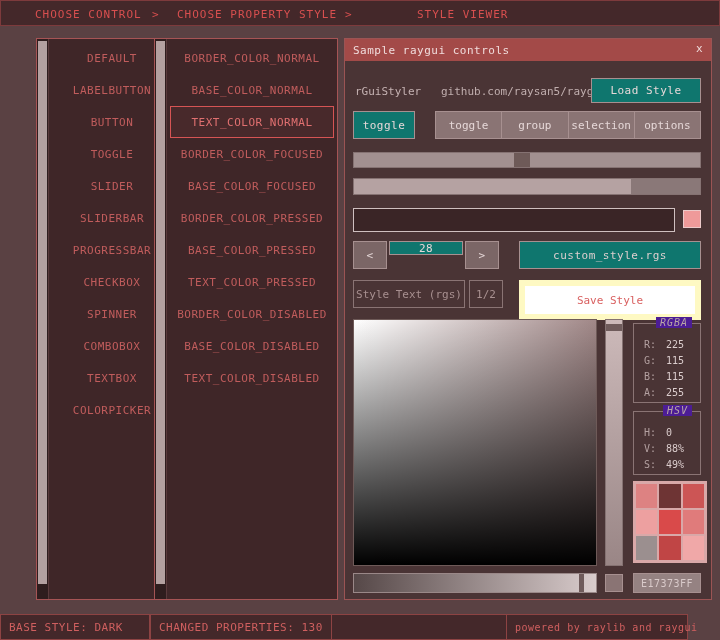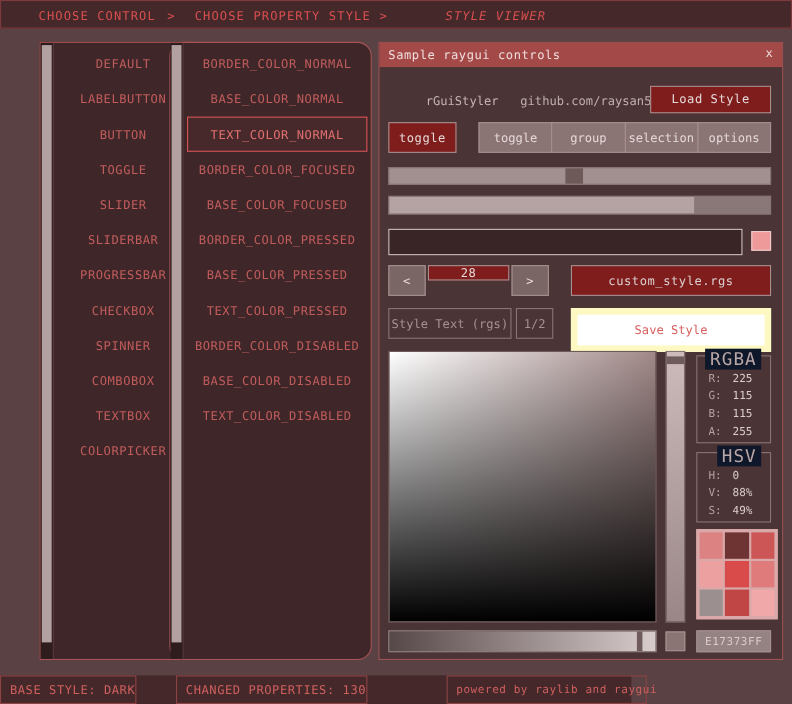--- a/index.html
+++ b/index.html
@@ -17,29 +17,29 @@
   .topbar {
     position: absolute; left: 0; top: 0; width: 720px; height: 26px;
     background: #44282a; border: 1px solid #7d3a3c;
     color: #d84f4f; letter-spacing: 1px;
   }
   .topbar span { position: absolute; top: 7px; }
   .tb-1 { left: 34px; }
   .tb-sep1 { left: 151px; }
   .tb-2 { left: 176px; }
   .tb-sep2 { left: 344px; }
-  .tb-3 { left: 404px; font-style: italic; }
+  .tb-3 { left: 416px; }
 
   
   .list-panel {
     position: absolute; top: 38px; height: 562px;
     background: #3f2628; border: 1px solid #a65455;
   }
   .panel-controls { left: 8px; width: 140px; margin-left: 28px; }
-  .panel-props { left: 154px; width: 184px; border-radius: 13px; }
+  .panel-props { left: 154px; width: 184px; }
   .scrollbar {
     position: absolute; left: 0; top: 0; bottom: 0; width: 12px;
     background: #2f1d1e; border-right: 1px solid #5a3a3c;
   }
   .scroll-handle {
     position: absolute; left: 1px; top: 2px; width: 9px; height: 97%;
     background: #b3a0a0;
   }
   .list-items { position: absolute; left: 15px; right: 3px; top: 3px; }
   .list-item {
@@ -57,26 +57,26 @@
     background: #4a3435; border: 1px solid #9b5454;
   }
   .titlebar {
     position: absolute; left: 0; top: 0; right: 0; height: 22px;
     background: #a34a48; color: #f0dcdc; display: flex; align-items: center;
     padding-left: 8px; letter-spacing: 0.5px;
   }
   .close-x {
     position: absolute; right: 8px; top: 3px; color: #f0dcdc; cursor: default;
   }
-  .wlabel { position: absolute; color: #c5b2b2; margin-left: 32px; }
+  .wlabel { position: absolute; color: #c5b2b2; }
   .brand { left: 10px; top: 46px; }
   .repo { left: 96px; top: 46px; color: #c0aeae; }
 
   .btn {
-    position: absolute; background: #7f1d1d; border: 1px solid #a79090;
+    position: absolute; background: #0f766e; border: 1px solid #a79090;
     color: #e6d8d8; display: flex; align-items: center; justify-content: center;
     letter-spacing: 0.5px; cursor: default;
   }
   .btn-load { right: 10px; top: 39px; width: 110px; height: 25px; }
 
   .toggle-single { left: 8px; top: 72px; width: 62px; height: 28px; }
   .toggle-group {
     position: absolute; left: 90px; right: 10px; top: 72px; height: 28px;
     display: flex;
   }
@@ -142,22 +142,22 @@
   }
   .hue-handle { position: absolute; left: 0; right: 0; top: 4px; height: 7px; background: #6f5b5b; }
 
   .groupbox {
     position: absolute; left: 288px; right: 10px;
     border: 1px solid #8a7474;
   }
   .gb-rgba { top: 284px; height: 80px; }
   .gb-hsv { top: 372px; height: 64px; }
   .gb-title {
-    position: absolute; top: -7px; right: 8px; background: #0f172a;
-    padding: 0 4px; color: #b9a6a6; font-size: 16px; letter-spacing: 1px;
+    position: absolute; top: -7px; right: 8px; background: #4c1d95;
+    padding: 0 4px; color: #b9a6a6; font-size: 10px; letter-spacing: 1px; font-style: italic;
   }
   .gb-rows { padding-top: 12px; }
   .gb-row {
     display: flex; padding-left: 10px; height: 16px; align-items: center;
     font-size: 10px;
   }
   .gb-row .lbl { color: #b3a0a0; width: 22px; }
   .gb-row .val { color: #dbcdcd; }
 
   .palette {
@@ -179,22 +179,22 @@
   }
   .hex-field {
     position: absolute; left: 288px; right: 10px; top: 534px; height: 20px;
     background: #958282; border: 1px solid #a79090; color: #d9caca;
     display: flex; align-items: center; justify-content: center; font-size: 10px;
     letter-spacing: 0.5px;
   }
 
   
   .statusbar {
-    position: absolute; left: 0; bottom: 0; width: 574px; height: 26px;
-    background: #44282a; display: flex; color: #cf5f5f; gap: 36px;
+    position: absolute; left: 0; bottom: 0; width: 688px; height: 26px;
+    background: #44282a; display: flex; color: #cf5f5f;
   }
   .sb-seg {
     border: 1px solid #8d4343; display: flex; align-items: center;
     padding-left: 8px; letter-spacing: 0.5px; white-space: nowrap;
   }
   .sb-1 { width: 150px; }
   .sb-2 { width: 182px; }
   .sb-fill { flex: 1; border-top: 1px solid #8d4343; border-bottom: 1px solid #8d4343; }
   .sb-3 { width: 182px; font-size: 10px; }
 </style>

